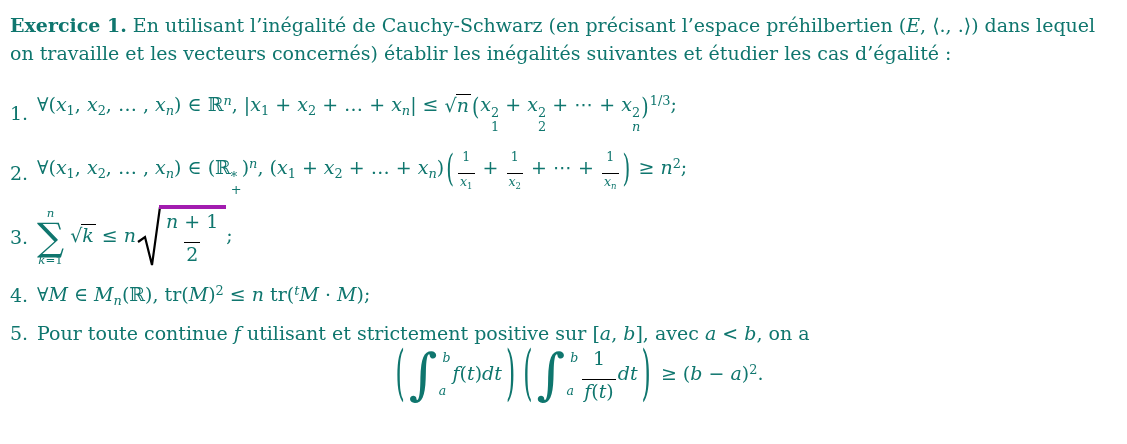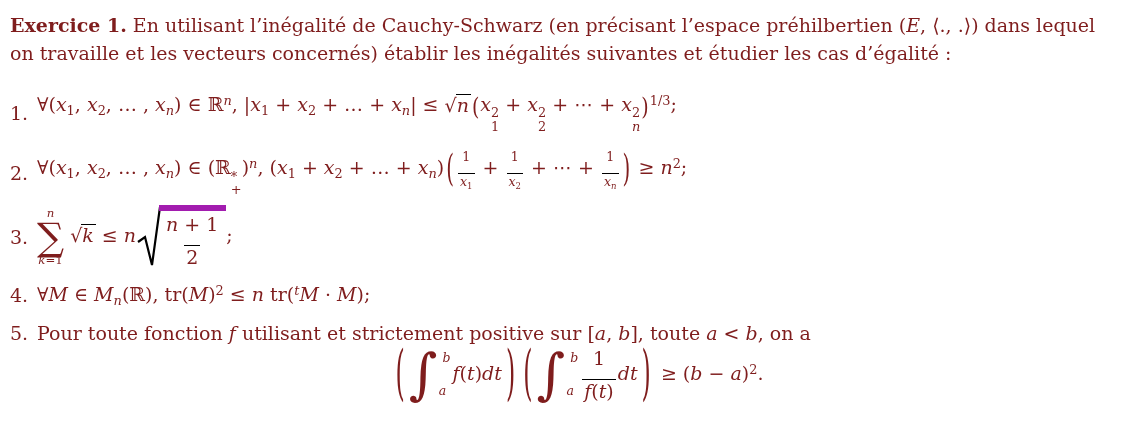--- a/index.html
+++ b/index.html
@@ -2,21 +2,21 @@
 <html><head>
 <meta charset="utf-8">
 <style>
   html,body { margin:0; padding:0; background:#ffffff; }
   .page {
     position:relative;
     width:1127px; height:444px;
     box-sizing:border-box;
     padding:10px 10px 0 10px;
     background:#ffffff;
-    color:#7f1d1d;
+    color:#0f766e;
     font-family:"DejaVu Serif","DejaVu Sans",serif;
     font-size:19px;
     overflow:hidden;
   }
   .heading { margin:2px 0 0 0; line-height:1.45; }
   .hb { font-weight:bold; }
   .math { white-space:nowrap; }
   .math.wrap { white-space:normal; }
 
   .item { display:flex; align-items:center; }
@@ -40,22 +40,22 @@
          vertical-align:middle; text-align:center; margin:0 2px; }
   .frac { font-size:66%; line-height:1.2; }
   .dfrac { font-size:100%; line-height:1.25; }
   .frac .den, .dfrac .den { border-top:1px solid #000; padding:0 2px;margin-top:8px; }
   .dfrac .den { border-top-width:1.4px; }
   .sqrt { white-space:nowrap; }
   .sqrt .sign { letter-spacing:-1px; }
   .sqrt .bar { display:inline-block; border-top:1.5px solid #000; line-height:1.12; padding:0 2px 0 1px; }
   .bigsqrt { display:inline-flex; align-items:flex-start; vertical-align:middle; margin-left:1px; }
   .bigsqrt svg { display:block; }
-  .bigsqrt .bar { display:inline-flex; align-items:flex-start; box-sizing:border-box;
-         height:62px; border-top:6px solid #a21caf; margin-left:-2px; padding:2px 6px 0 5px; }
+  .bigsqrt .bar { display:inline-flex; align-items:flex-end; box-sizing:border-box;
+         height:62px; border-top:4px solid #a21caf; margin-left:-2px; padding:2px 6px 0 5px; }
   .sum { display:inline-flex; flex-direction:column; align-items:center;
          vertical-align:middle; line-height:1; margin-right:6px; }
   .sum .lim { font-size:62%; line-height:1.1; }
   .sum .sig { font-size:200%; line-height:0.9; }
   .int { display:inline-flex; vertical-align:middle; margin-right:2px; }
   .int .isig { font-size:290%; line-height:1.05; }
   .int .lims { display:inline-flex; flex-direction:column; justify-content:space-between;
          font-size:66%; padding:4px 0 6px 0; margin-left:-3px; }
   .int .iup { margin-left:8px; }
   .int .idn { margin-left:0; }
@@ -121,21 +121,21 @@
         </span><span class="mu">;</span></span>
   </div>
 
   <div class="item it4">
     <span class="no">4.</span>
     <span class="math"><span class="mu">∀</span><span class="mi">M</span><span class="mu"> ∈ </span><span class="mi">M</span><span class="msub"><span class="mi">n</span></span><span class="mu">(ℝ), tr(</span><span class="mi">M</span><span class="mu">)</span><span class="msup"><span class="mu">2</span></span><span class="mu"> ≤ </span><span class="mi">n</span><span class="mu"> tr(</span><span class="msup"><span class="mi">t</span></span><span class="mi">M</span><span class="mu"> · </span><span class="mi">M</span><span class="mu">);</span></span>
   </div>
 
   <div class="item it5">
     <span class="no">5.</span>
-    <span class="math"><span class="mu">Pour toute fonction </span><span class="mi">f</span><span class="mu"> utilisant et strictement positive sur [</span><span class="mi">a</span><span class="mu">, </span><span class="mi">b</span><span class="mu">], toute </span><span class="mi">a</span><span class="mu"> &lt; </span><span class="mi">b</span><span class="mu">, on a</span></span>
+    <span class="math"><span class="mu">Pour toute continue </span><span class="mi">f</span><span class="mu"> utilisant et strictement positive sur [</span><span class="mi">a</span><span class="mu">, </span><span class="mi">b</span><span class="mu">], avec </span><span class="mi">a</span><span class="mu"> &lt; </span><span class="mi">b</span><span class="mu">, on a</span></span>
   </div>
 
   <div class="equation">
     <span class="math"><span class="par p3">(</span><span class="int">
           <span class="isig">∫</span>
           <span class="lims">
             <span class="iup"><span class="mi">b</span></span>
             <span class="idn"><span class="mi">a</span></span>
           </span>
         </span><span class="mi">f</span><span class="mu">(</span><span class="mi">t</span><span class="mu">)</span><span class="mi">dt</span><span class="par p3">)</span><span class="par p3">(</span><span class="int">

